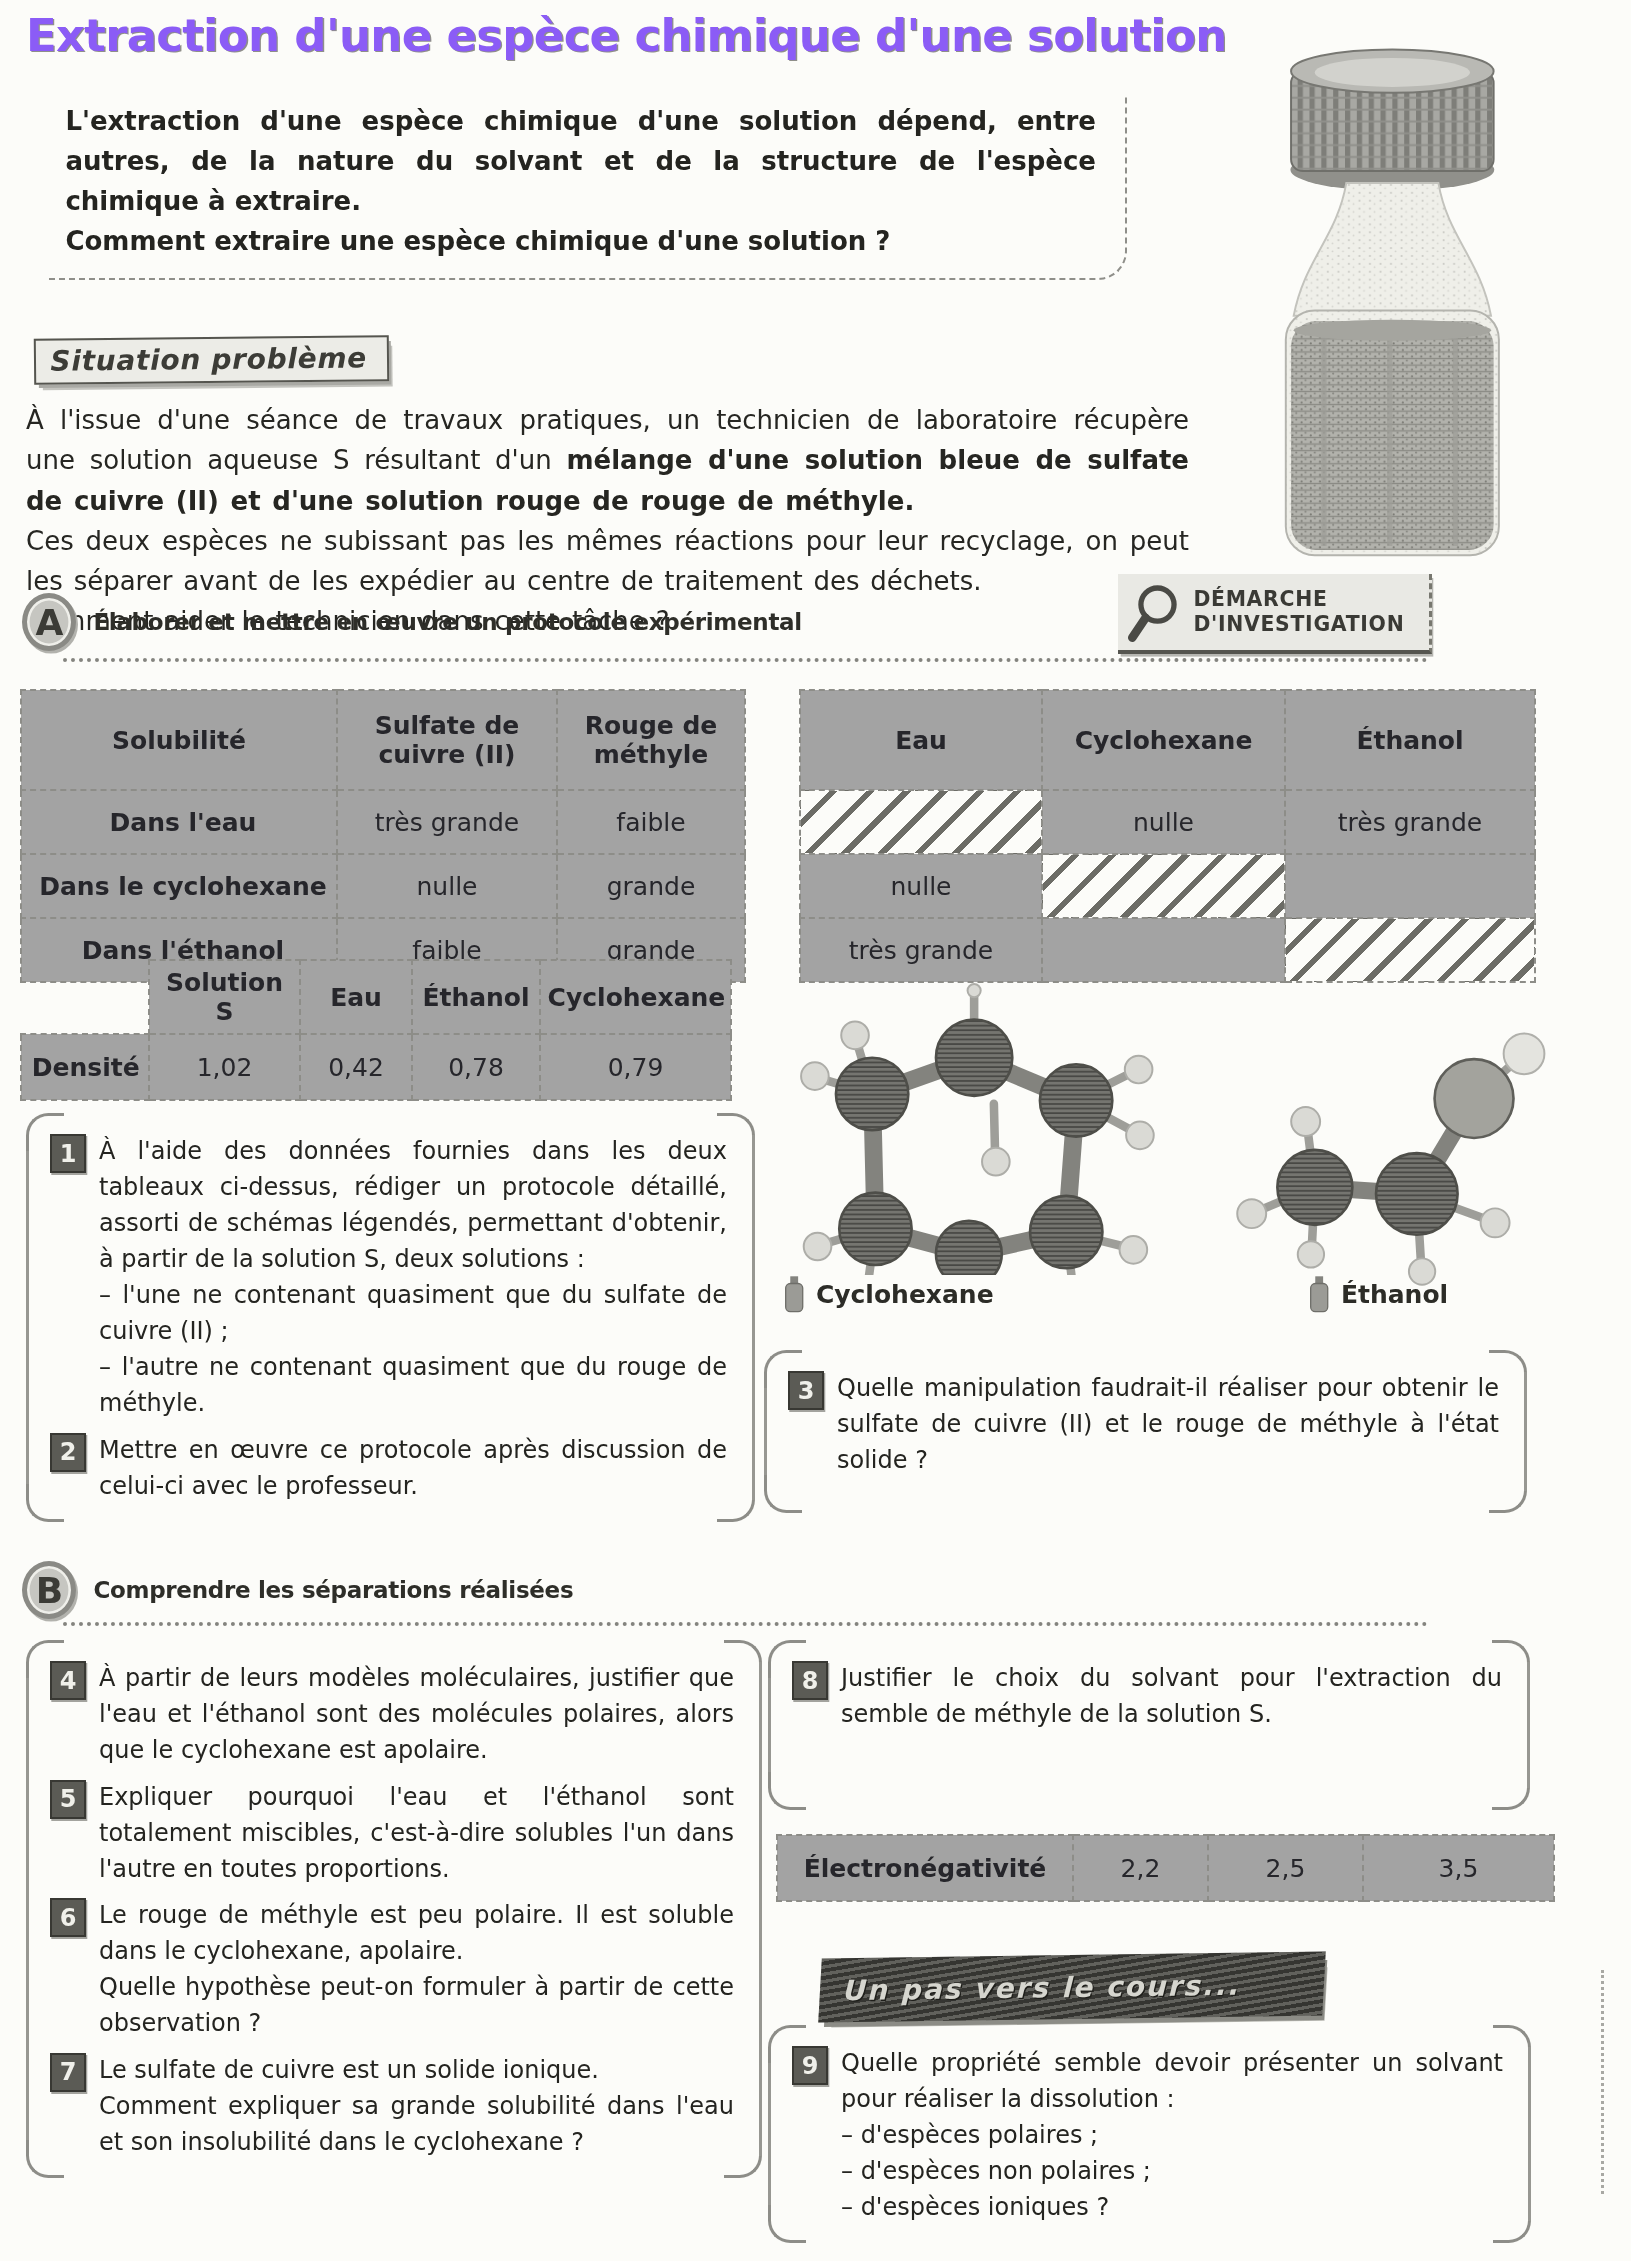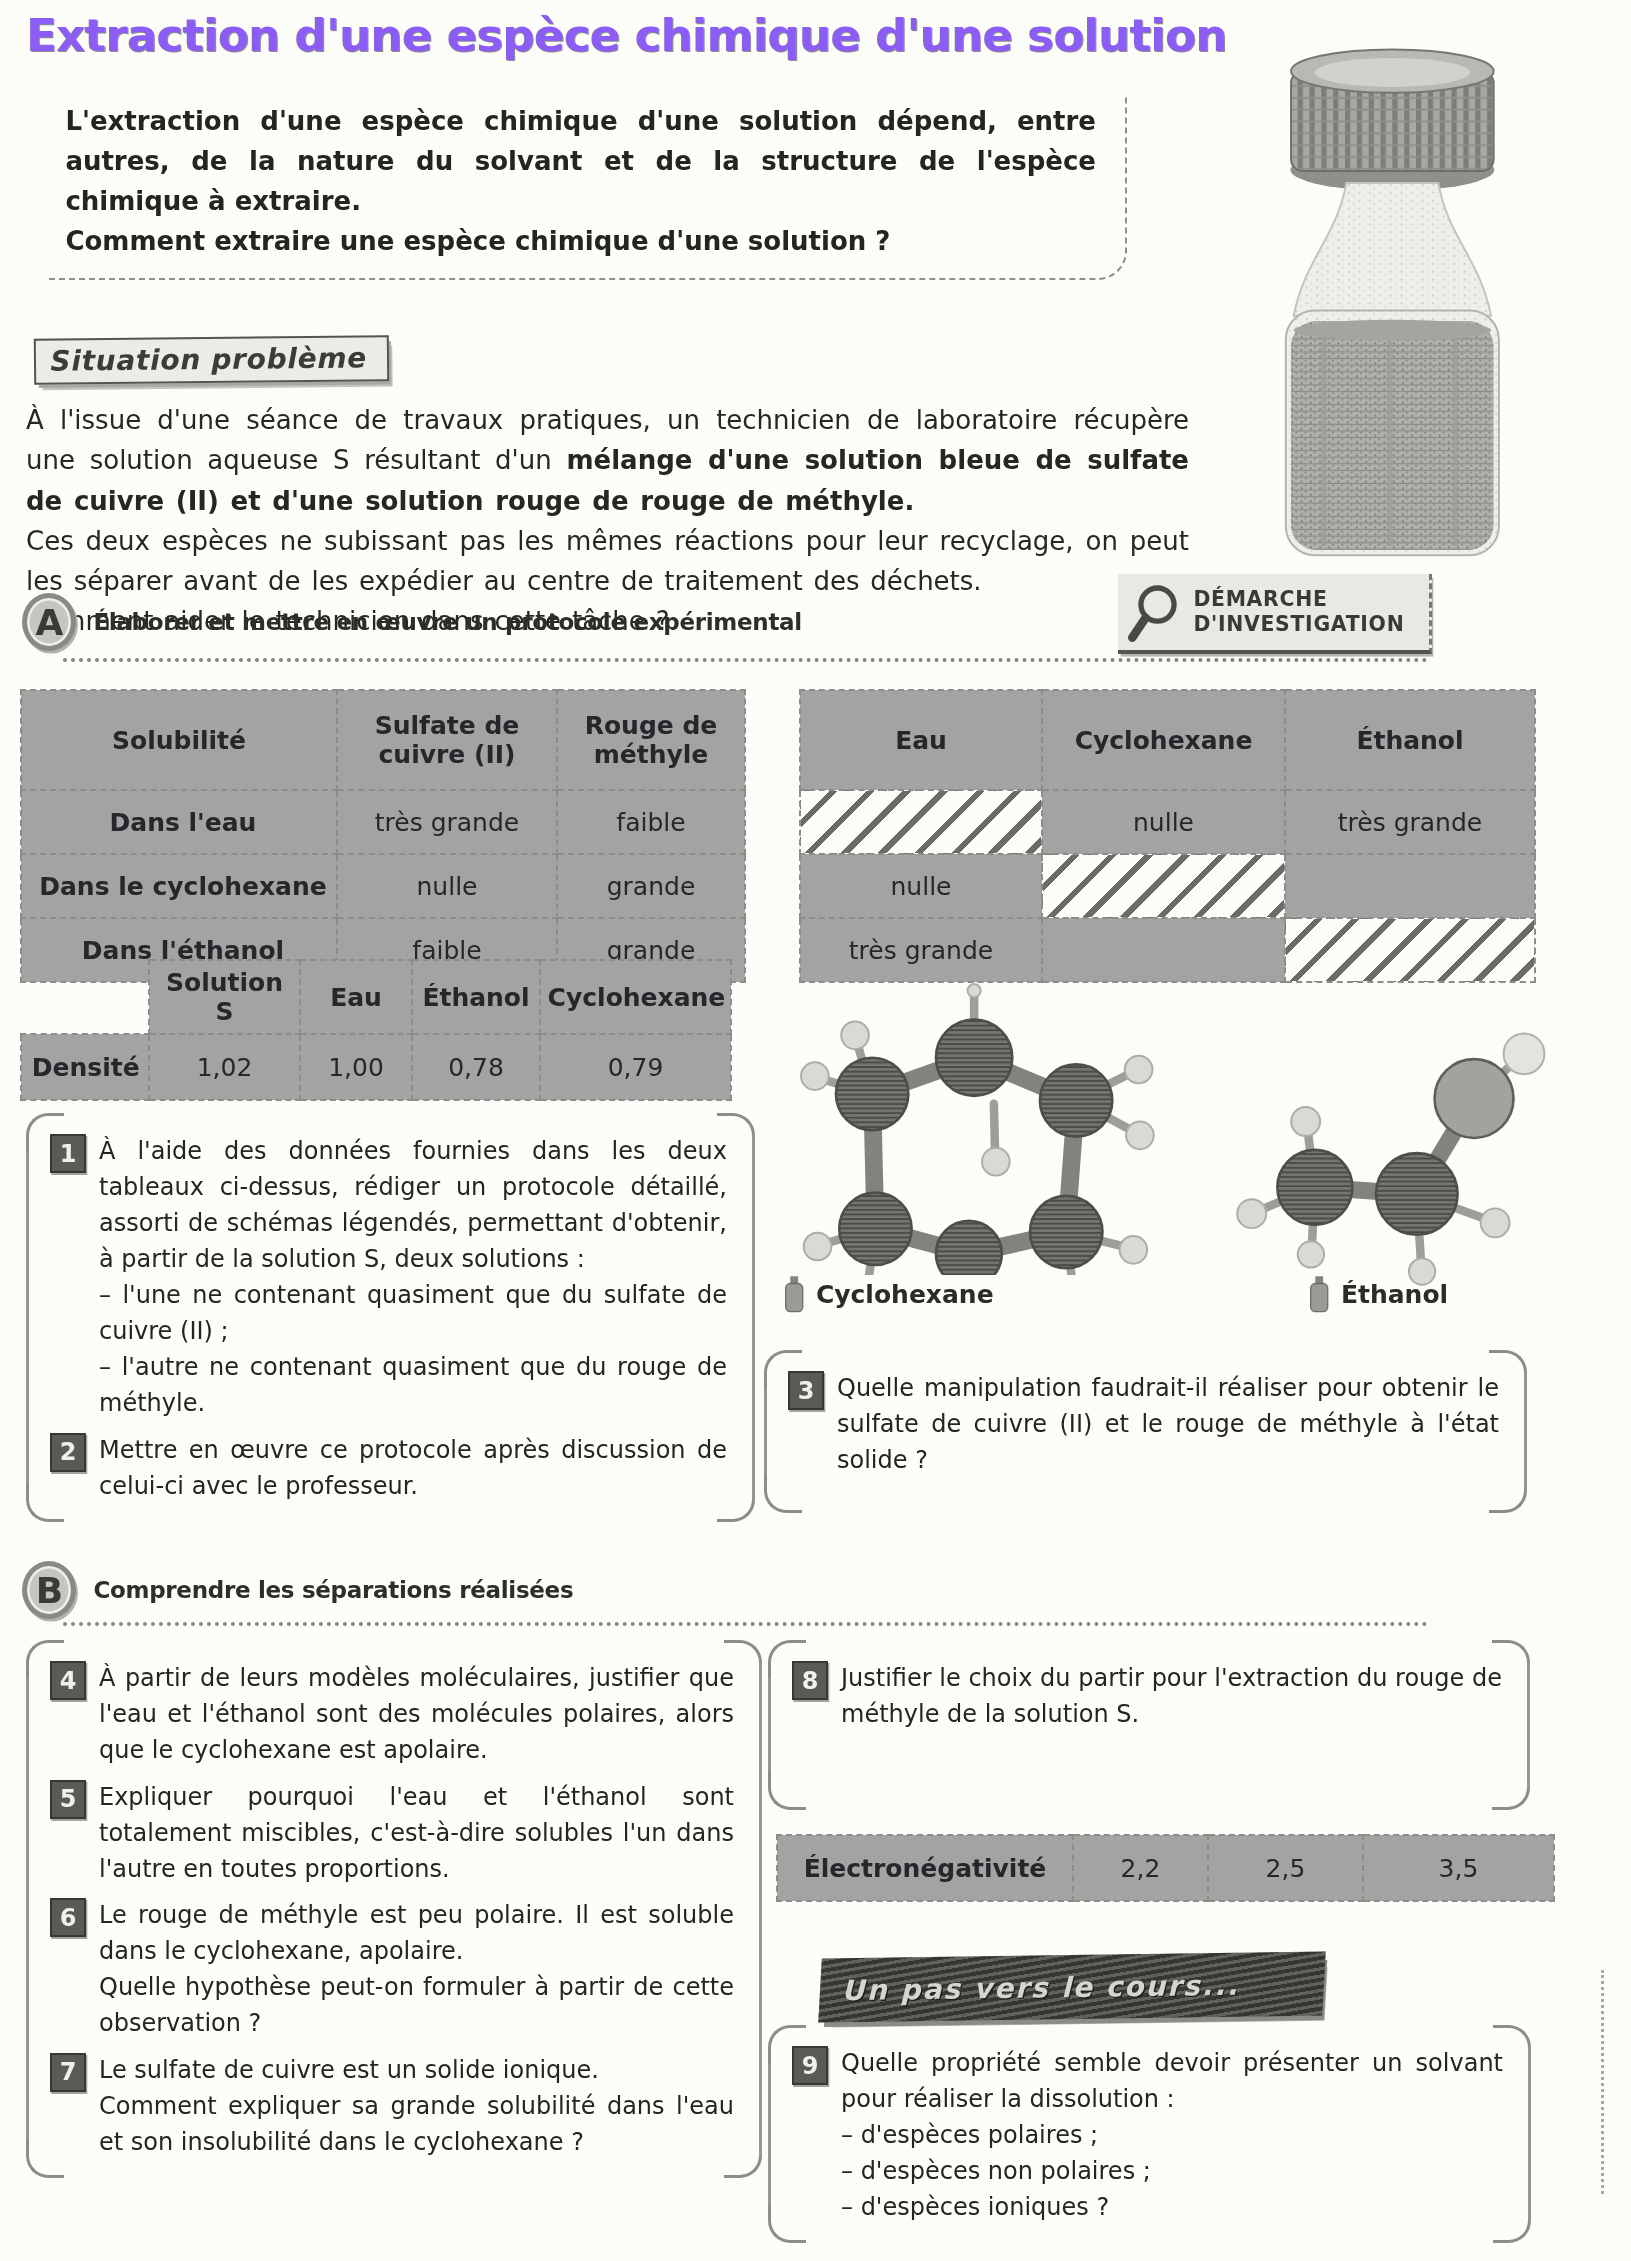--- a/index.html
+++ b/index.html
@@ -264,21 +264,21 @@
         <tr style="height:74px;">
       <td style="border-left:none;border-top:none;background:transparent;"></td>
       <th>Solution S</th>
       <th>Eau</th>
       <th>Éthanol</th>
       <th>Cyclohexane</th>
     </tr>
     <tr style="height:66px;">
       <td class="rowlabel" style="padding-left:8px;">Densité</td>
       <td>1,02</td>
-      <td>1,00</td>
+      <td>0,42</td>
       <td>0,78</td>
       <td>0,79</td>
     </tr>
   </tbody>
     </table>
 
   <div class="molecule" style="left:757px; top:972px;">
     <svg width="454" height="303" viewBox="0 0 690 460">
       <defs>
         <pattern id="ht" width="7" height="7" patternUnits="userSpaceOnUse">
@@ -437,21 +437,21 @@
     </div>
   </div>
 
   <div class="qbox" style="left:768px; top:1640px; width:762px; min-height:170px;">
     <span class="corner tl"></span>
       <span class="corner tr"></span>
       <span class="corner bl"></span>
       <span class="corner br"></span>
     <div class="q-item">
       <div class="q-num">8</div>
-      <div class="q-text">Justifier le choix du partir pour l'extraction du rouge de méthyle de la solution S.</div>
+      <div class="q-text">Justifier le choix du solvant pour l'extraction du semble de méthyle de la solution S.</div>
     </div>
   </div>
 
   <table class="tbl" style="left:776px; top:1834px; width:776px;">
     <colgroup>
         <col style="width:296px">
         <col style="width:135px">
         <col style="width:155px">
         <col style="width:191px">
       </colgroup>

